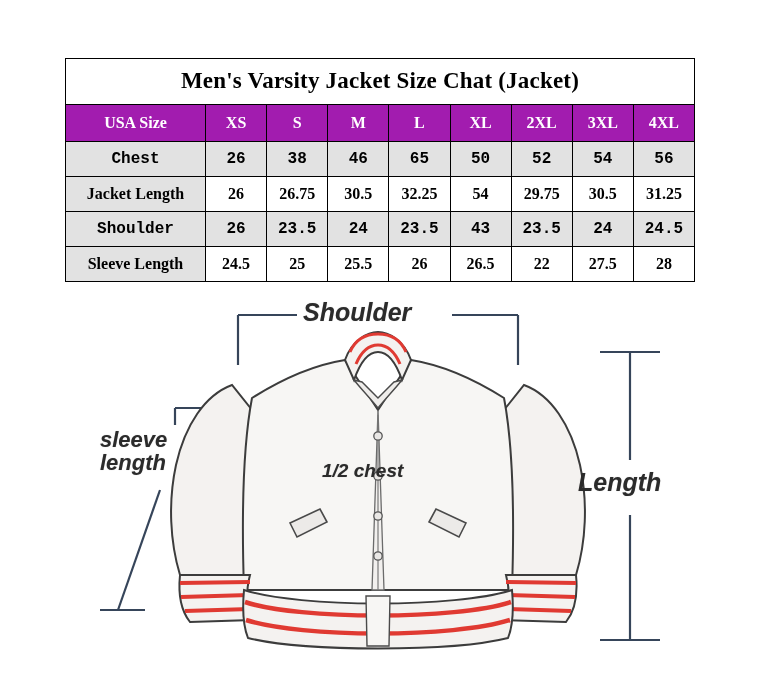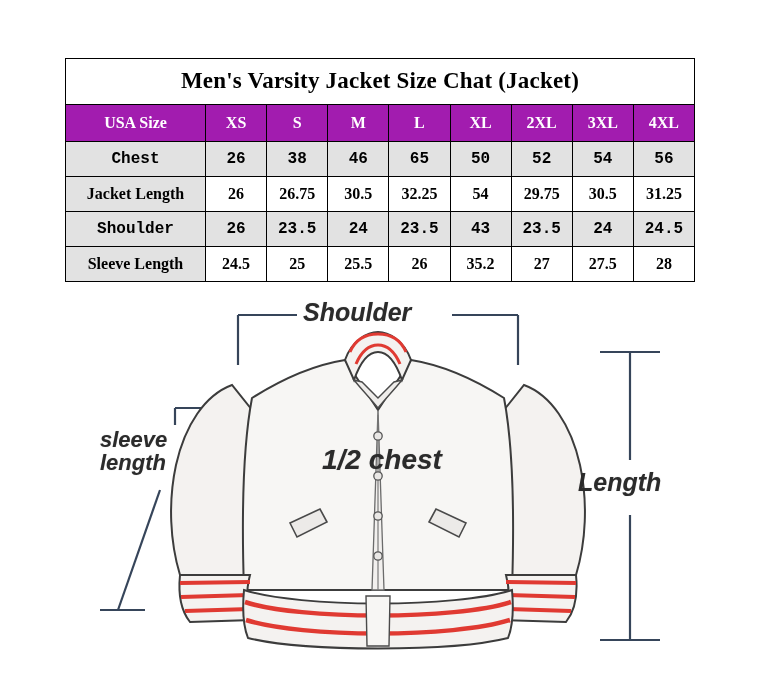--- a/index.html
+++ b/index.html
@@ -92,22 +92,22 @@
   }
   #label-sleeve {
     left: 100px;
     top: 138px;
     font-size: 22px;
     line-height: 1.05;
     font-style: italic;
   }
   #label-halfchest {
     left: 322px;
-    top: 154px;
-    font-size: 28px;
+    top: 170px;
+    font-size: 19px;
   }
   #label-length {
     left: 578px;
     top: 178px;
     font-size: 25px;
   }
 </style>
 </head>
 <body>
 
@@ -175,22 +175,22 @@
         <td>24</td>
         <td>24.5</td>
       </tr>
 
       <tr class="data-row">
         <td class="rowlabel">Sleeve Length</td>
         <td>24.5</td>
         <td>25</td>
         <td>25.5</td>
         <td>26</td>
-        <td>35.2</td>
-        <td>27</td>
+        <td>26.5</td>
+        <td>22</td>
         <td>27.5</td>
         <td>28</td>
       </tr>
     </tbody>
   </table>
 </div>
 
 <div id="diagram">
 
   <svg width="759" height="397" viewBox="0 0 759 397">

